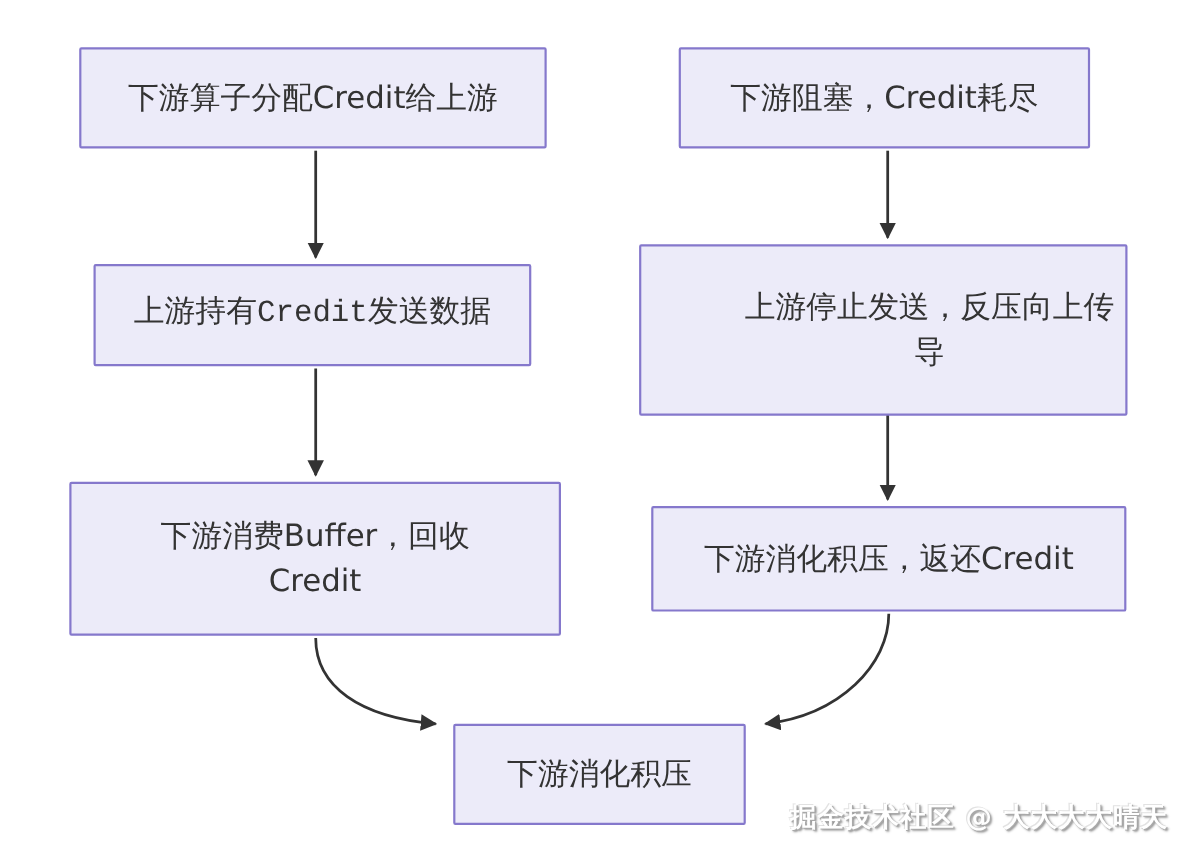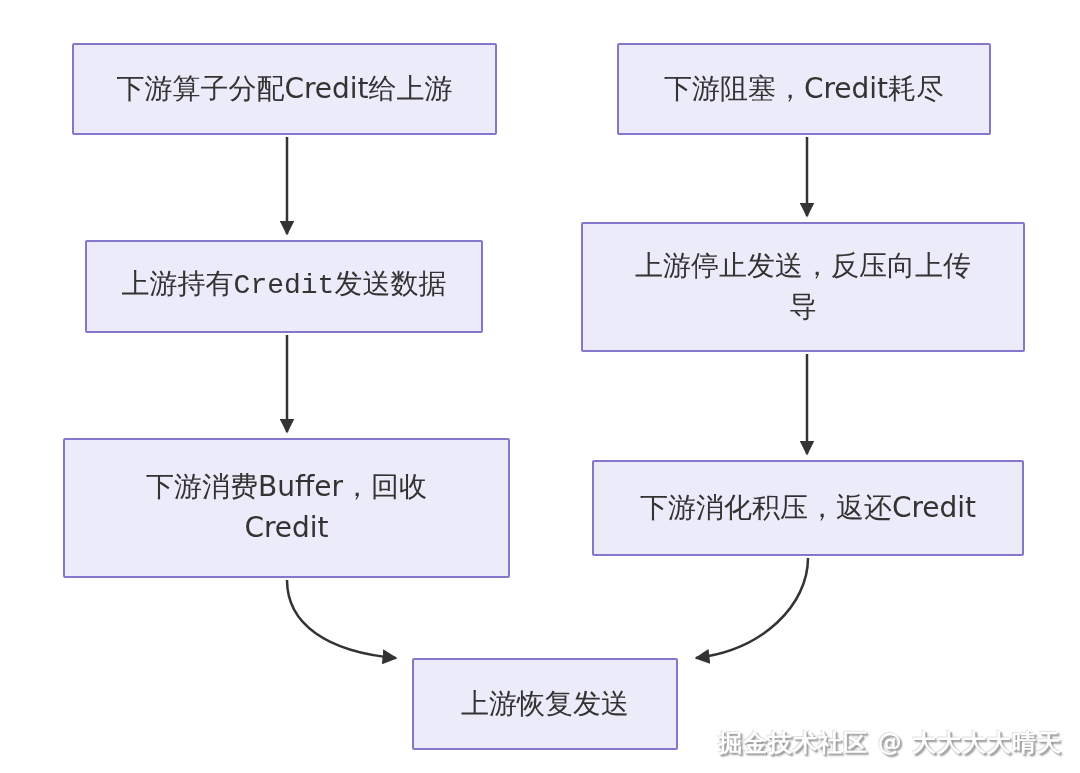--- a/index.html
+++ b/index.html
@@ -30,21 +30,21 @@
     line-height: 1.45;
   }
   .node span {
     white-space: pre-line;
     padding: 0 10px;
   }
   
   .n-allocate { left: 72px;  top: 43px;  width: 425px; height: 92px;  }
   .n-blocked  { left: 617px; top: 43px;  width: 374px; height: 92px; align-items: center;  }
   .n-send     { left: 85px;  top: 240px; width: 398px; height: 93px; font-family: Liberation Mono, monospace;  }
-  .n-stop     { left: 581px; top: 222px; width: 444px; height: 130px; }
+  .n-stop     { left: 581px; top: 222px; width: 444px; height: 156px; justify-content: flex-end; }
   .n-consume  { left: 63px;  top: 438px; width: 447px; height: 140px; text-align: center; }
   .n-digest   { left: 592px; top: 460px; width: 432px; height: 96px;  }
   .n-resume   { left: 412px; top: 658px; width: 266px; height: 92px;  }
   .watermark {
     position: absolute;
     right: 18px; bottom: 14px;
     font-size: 24px;
     font-weight: bold;
     color: #ffffff;
     text-shadow: 1px 1px 0 #a9a9a9, 2px 2px 2px #8f8f8f, -1px -1px 0 #e2e2e2;
@@ -92,18 +92,18 @@
   <div class="node n-consume">
     <span>下游消费Buffer，回收
 Credit</span>
   </div>
 
   <div class="node n-digest">
     <span>下游消化积压，返还Credit</span>
   </div>
 
   <div class="node n-resume">
-    <span>上游恢复发送</span>
+    <span>下游消化积压</span>
   </div>
 
   <div class="watermark">掘金技术社区 @ 大大大大晴天</div>
 
 </div>
 
 </body></html>

